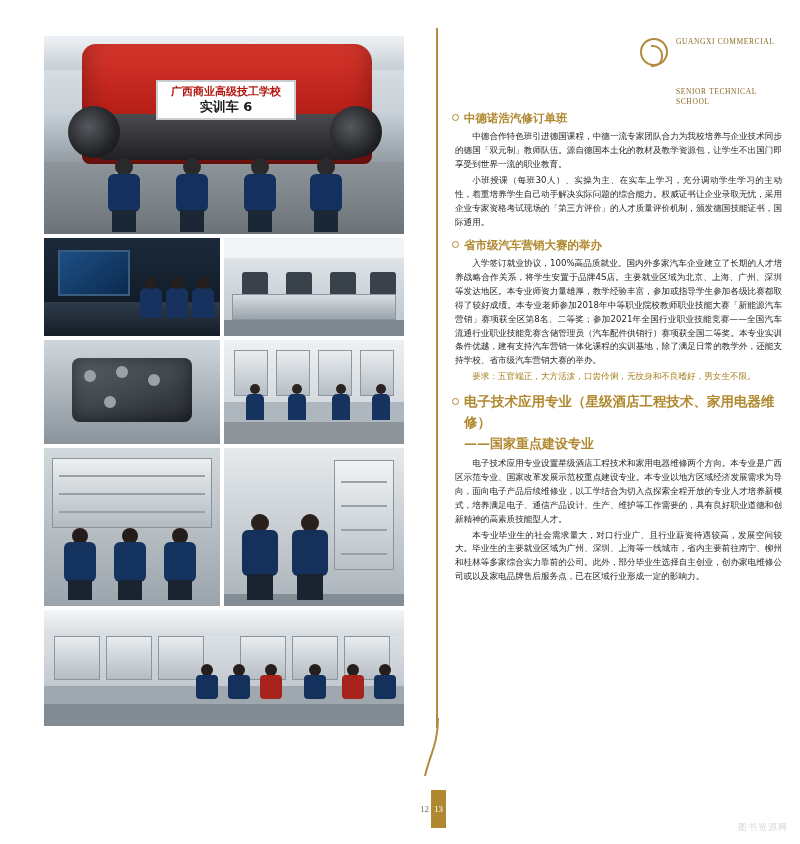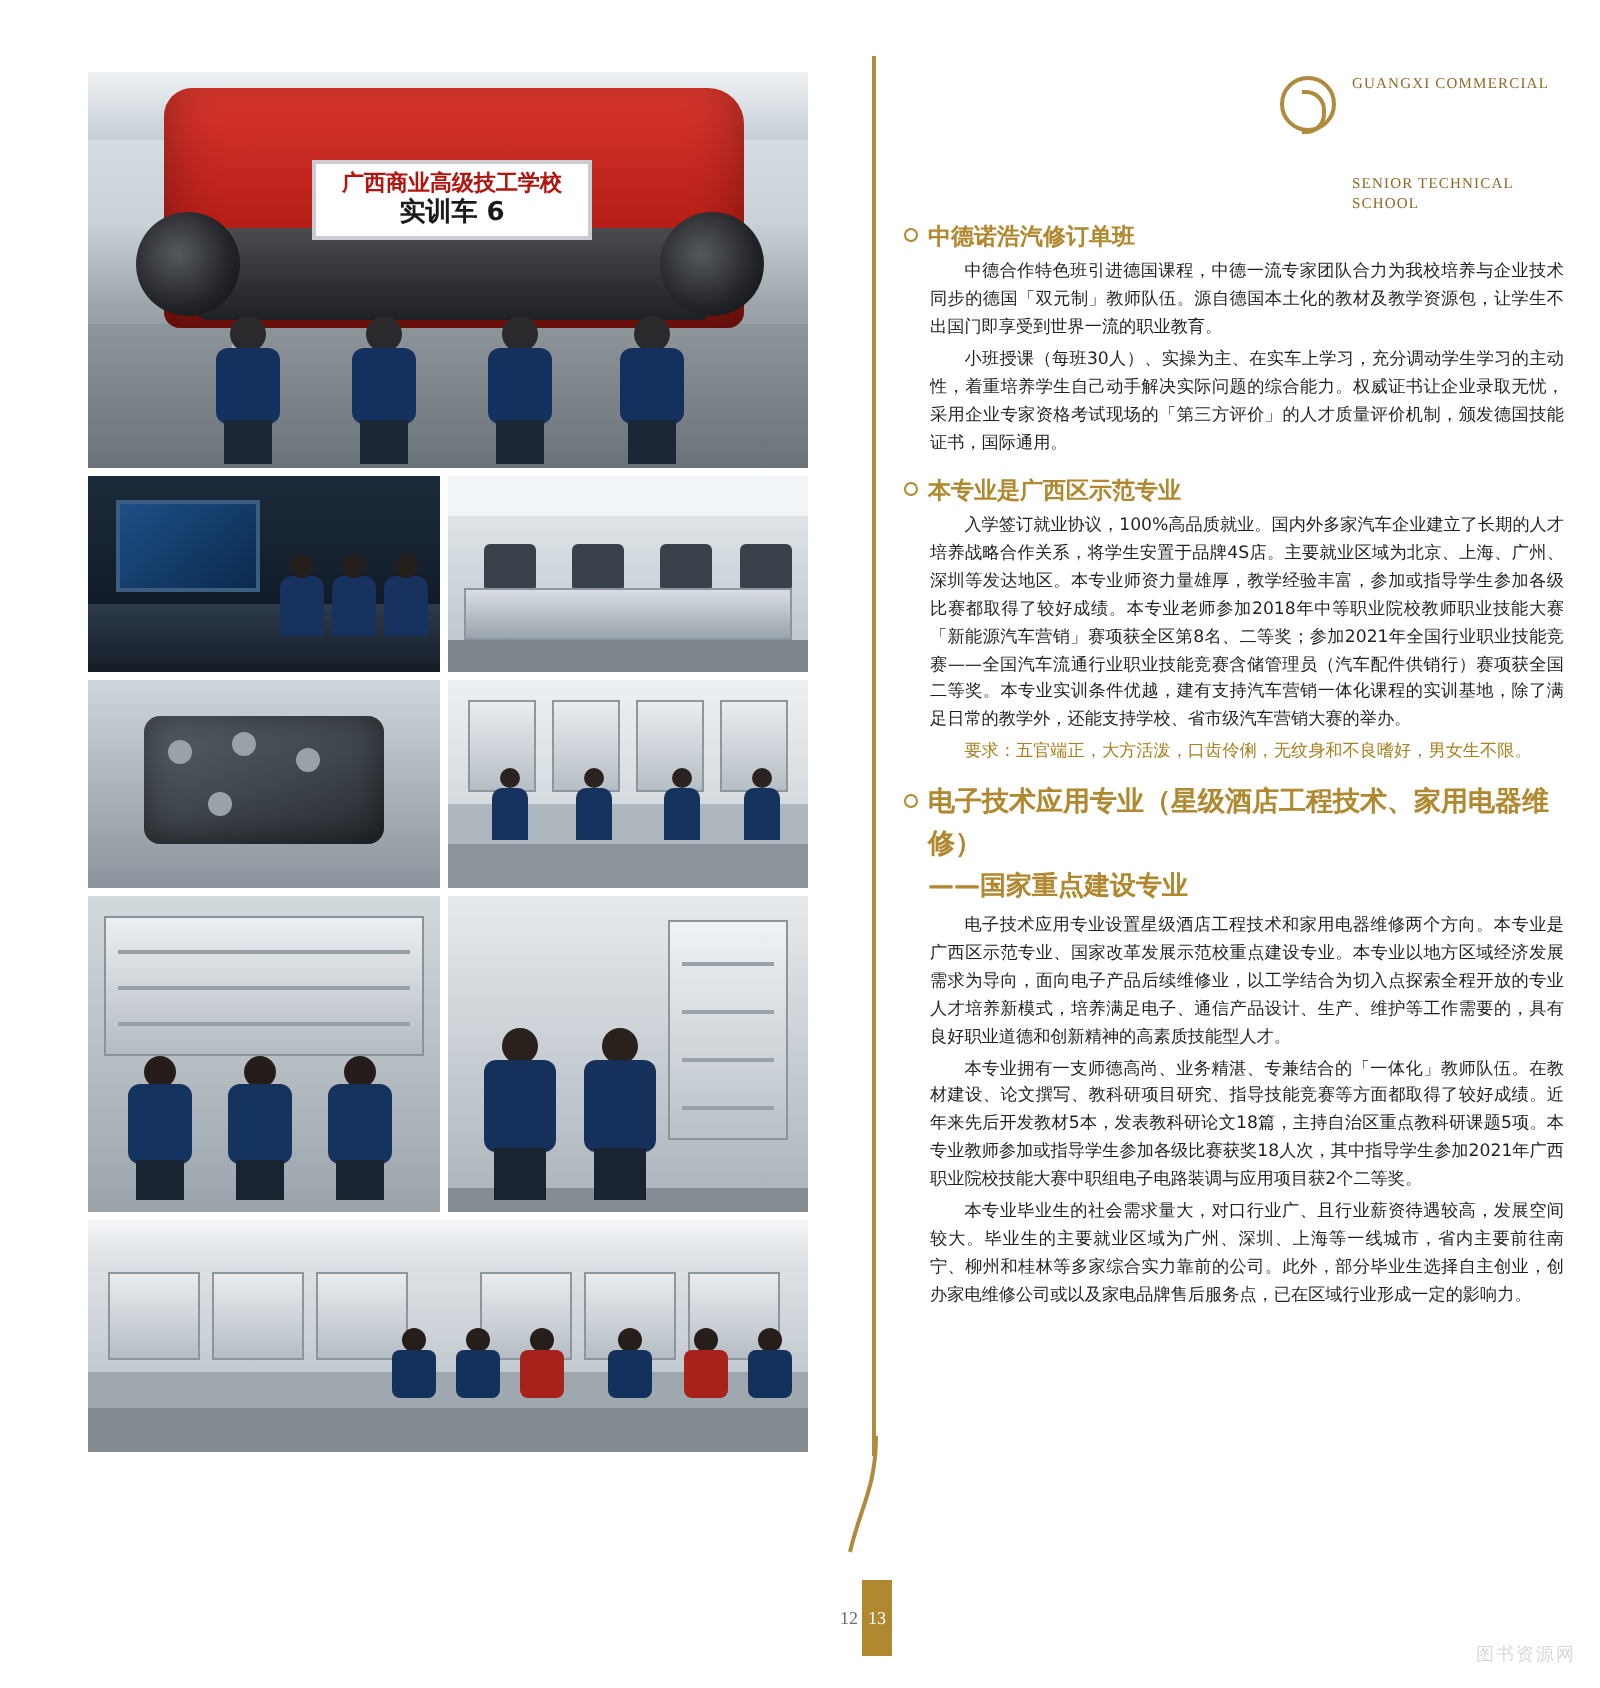--- a/index.html
+++ b/index.html
@@ -263,21 +263,21 @@
     position: relative; top: -1px;
   }
   .sec-head.big { font-size: 13.5px; }
   .sec-sub {
     color: #b0882f; font-weight: bold; font-size: 13px;
     margin: 0 0 4px 12px; line-height: 1.4;
   }
   .para {
     font-size: 8.6px; line-height: 1.62; color: #231f20;
     text-align: justify; text-indent: 2em;
-    margin: 0 0 2px 13px;
+    margin: 0 0 2px 3px;
     font-family: "DejaVu Sans", sans-serif;
   }
   .para.gold { color: #a8801f; }
   .blk { margin-bottom: 7px; }
 
   
   #folio {
     position: absolute; left: 420px; top: 790px;
     display: flex; align-items: center; gap: 2px;
   }
@@ -480,34 +480,33 @@
         <span class="ring"></span>
         <span>中德诺浩汽修订单班</span>
       </div>
       <p class="para">中德合作特色班引进德国课程，中德一流专家团队合力为我校培养与企业技术同步的德国「双元制」教师队伍。源自德国本土化的教材及教学资源包，让学生不出国门即享受到世界一流的职业教育。</p>
       <p class="para">小班授课（每班30人）、实操为主、在实车上学习，充分调动学生学习的主动性，着重培养学生自己动手解决实际问题的综合能力。权威证书让企业录取无忧，采用企业专家资格考试现场的「第三方评价」的人才质量评价机制，颁发德国技能证书，国际通用。</p>
     </div>
 
     <div class="blk">
       <div class="sec-head">
         <span class="ring"></span>
-        <span>本专业是广西区示范专业</span>
+        <span>省市级汽车营销大赛的举办</span>
       </div>
       <p class="para">入学签订就业协议，100%高品质就业。国内外多家汽车企业建立了长期的人才培养战略合作关系，将学生安置于品牌4S店。主要就业区域为北京、上海、广州、深圳等发达地区。本专业师资力量雄厚，教学经验丰富，参加或指导学生参加各级比赛都取得了较好成绩。本专业老师参加2018年中等职业院校教师职业技能大赛「新能源汽车营销」赛项获全区第8名、二等奖；参加2021年全国行业职业技能竞赛——全国汽车流通行业职业技能竞赛含储管理员（汽车配件供销行）赛项获全国二等奖。本专业实训条件优越，建有支持汽车营销一体化课程的实训基地，除了满足日常的教学外，还能支持学校、省市级汽车营销大赛的举办。</p>
       <p class="para gold">要求：五官端正，大方活泼，口齿伶俐，无纹身和不良嗜好，男女生不限。</p>
     </div>
 
     <div class="blk">
       <div class="sec-head big">
         <span class="ring"></span>
         <span>电子技术应用专业（星级酒店工程技术、家用电器维修）</span>
       </div>
       <div class="sec-sub">——国家重点建设专业</div>
       <p class="para">电子技术应用专业设置星级酒店工程技术和家用电器维修两个方向。本专业是广西区示范专业、国家改革发展示范校重点建设专业。本专业以地方区域经济发展需求为导向，面向电子产品后续维修业，以工学结合为切入点探索全程开放的专业人才培养新模式，培养满足电子、通信产品设计、生产、维护等工作需要的，具有良好职业道德和创新精神的高素质技能型人才。</p>
-      <p class="para">本专业拥有一支师德高尚、业务精湛、专兼结合的「一体化」教师队伍。在教材建设、论文撰写、教科研项目研究、指导技能竞赛等方面都取得了较好成绩。近年来先后开发教材5本，发表教科研论文18篇，主持自治区重点教科研课题5项。本专业教师参加或指导学生参加各级比赛获奖18人次，其中指导学生参加2021年广西职业院校技能大赛中职组电子电路装调与应用项目获2个二等奖。</p>
       <p class="para">本专业毕业生的社会需求量大，对口行业广、且行业薪资待遇较高，发展空间较大。毕业生的主要就业区域为广州、深圳、上海等一线城市，省内主要前往南宁、柳州和桂林等多家综合实力靠前的公司。此外，部分毕业生选择自主创业，创办家电维修公司或以及家电品牌售后服务点，已在区域行业形成一定的影响力。</p>
     </div>
   </div>
 
   <div id="folio">
     <span class="pn">12</span>
     <span class="pn boxed">13</span>
   </div>
 
   <div id="watermark">图书资源网</div>

